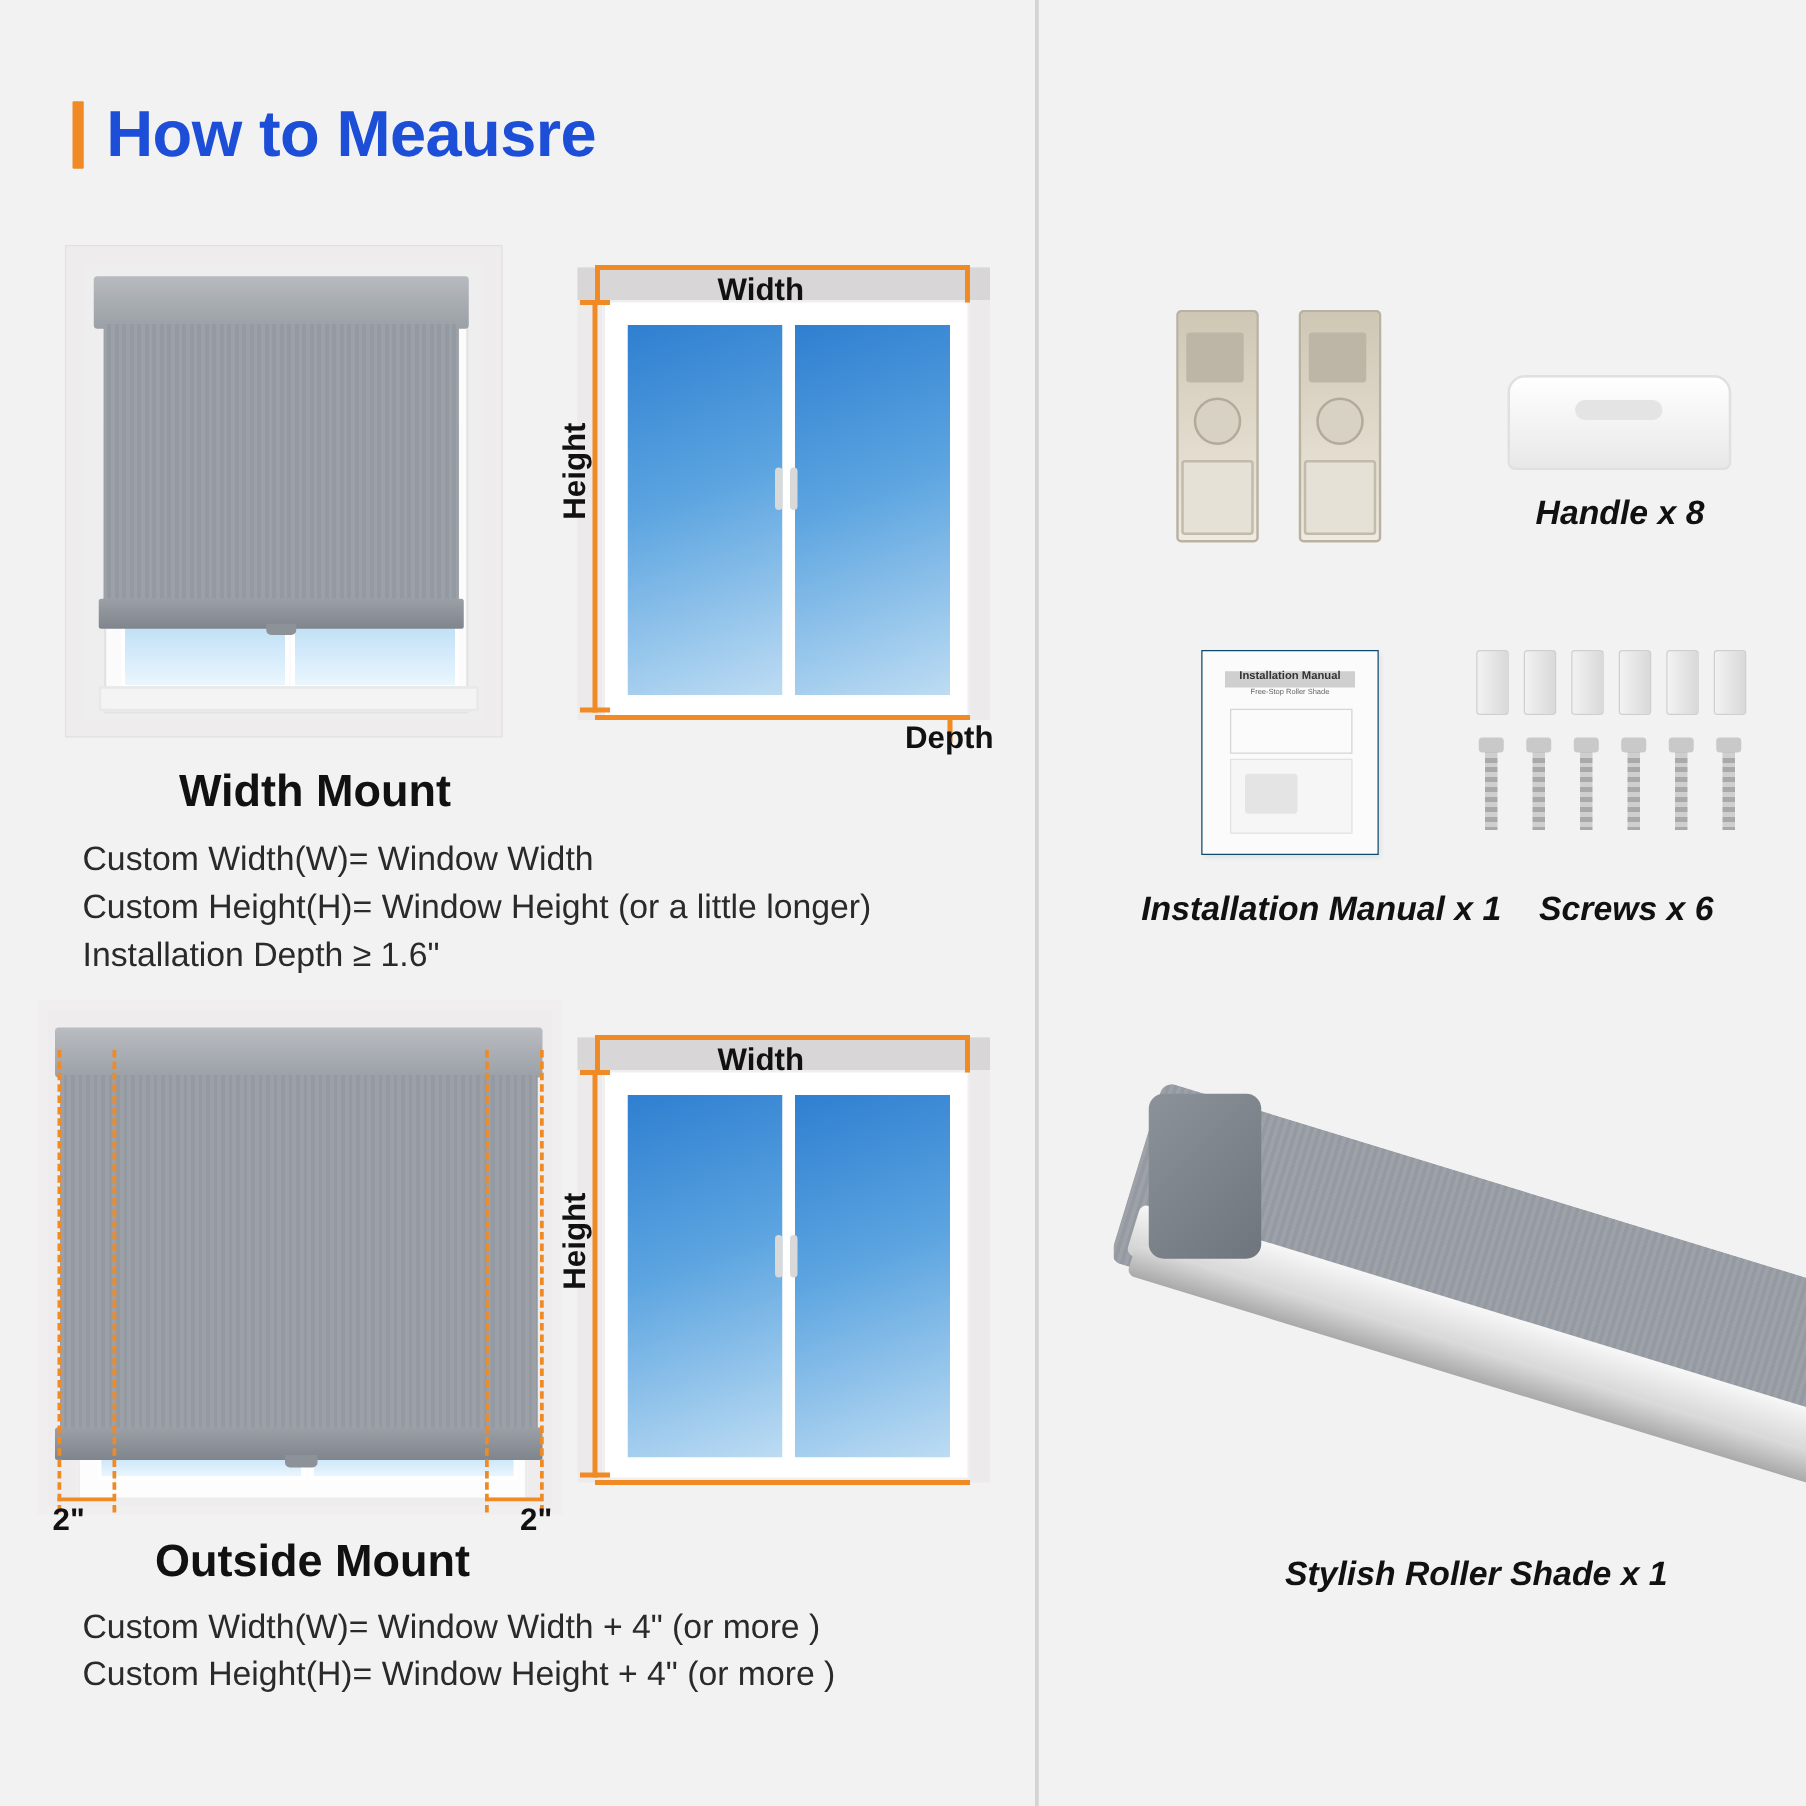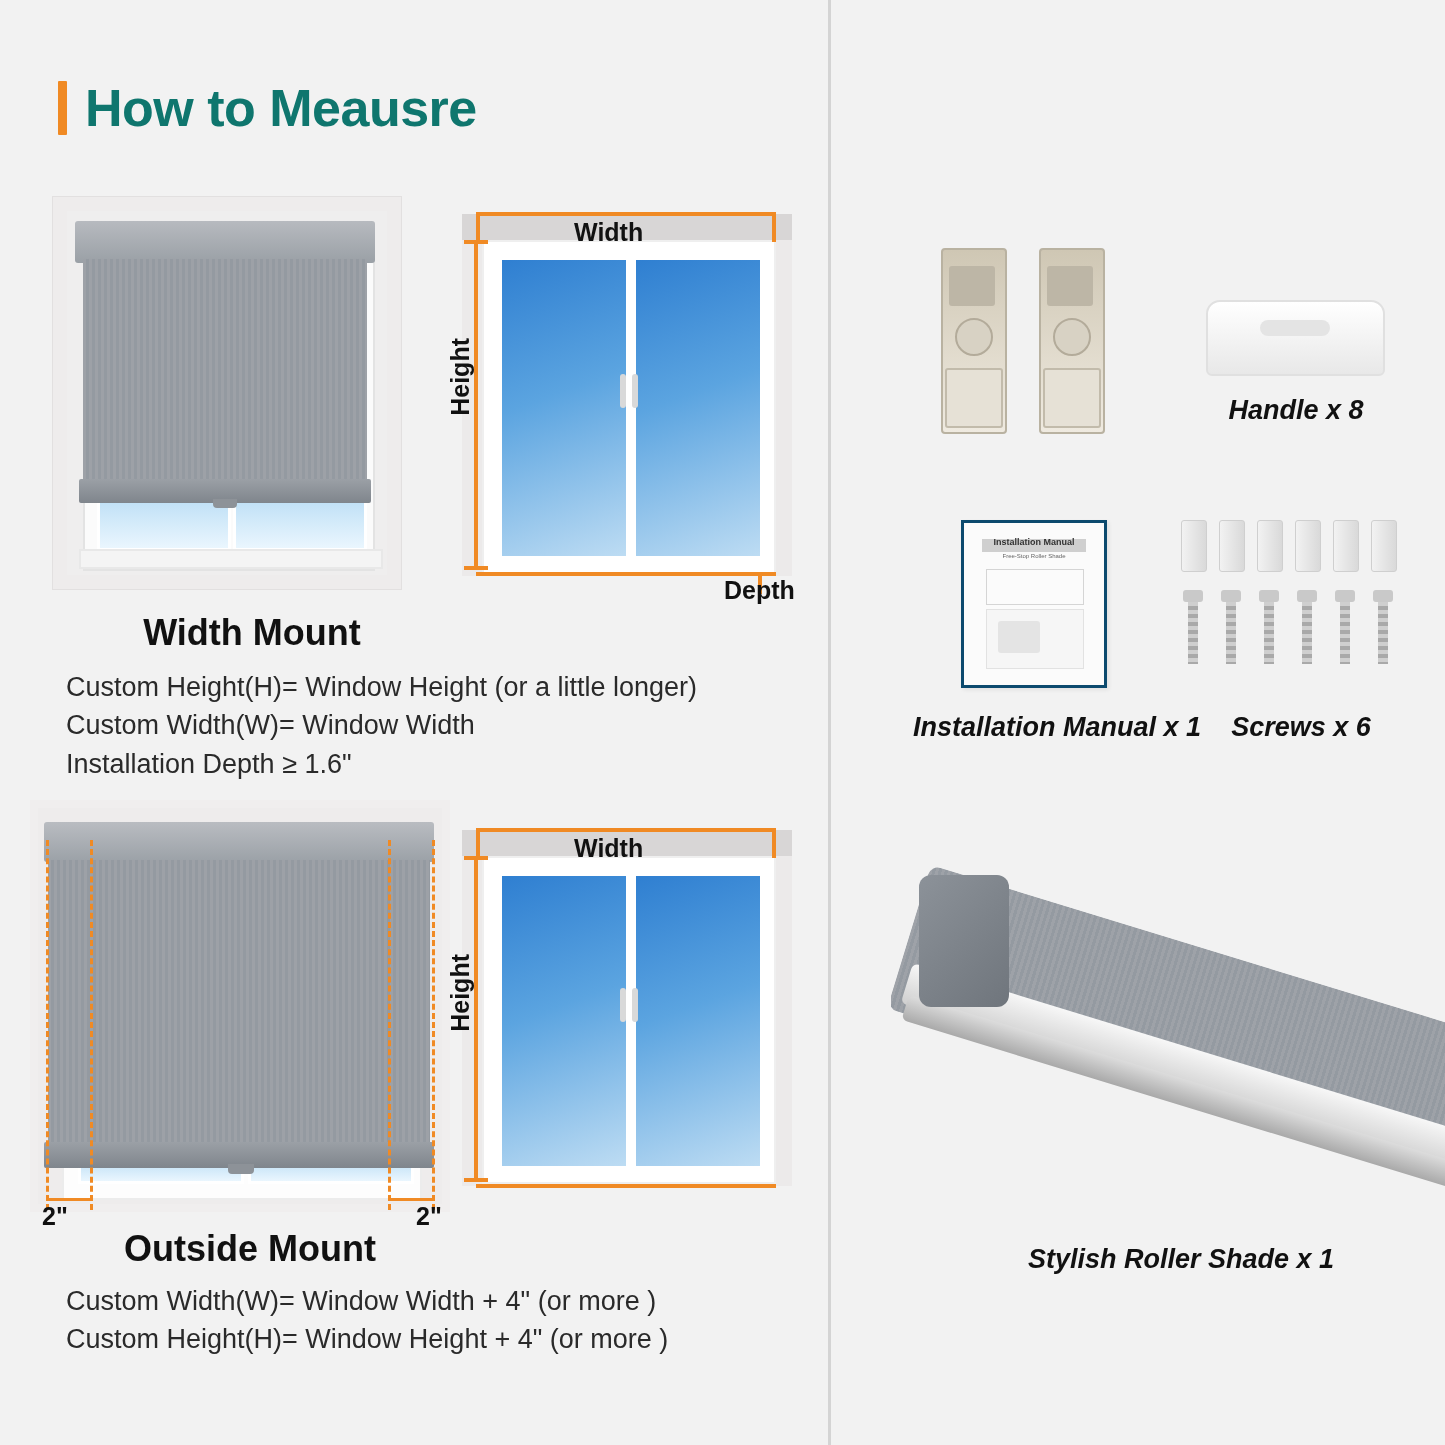--- a/index.html
+++ b/index.html
@@ -9,21 +9,21 @@
     font-family:"Liberation Sans", sans-serif;
     color:#1a1a1a;
     overflow:hidden;
   }
   .page{position:relative;width:1445px;height:1445px;background:#f2f2f2;}
   .divider{position:absolute;left:828px;top:0;width:3px;height:1445px;background:#d4d4d4;}
 
   
   .section-title{position:absolute;display:flex;align-items:center;}
   .title-bar{width:9px;height:54px;background:#f08a24;margin-right:18px;border-radius:1px;}
-  .title-text{font-size:52px;font-weight:bold;color:#0f766e;letter-spacing:-0.5px;white-space:nowrap;}
+  .title-text{font-size:52px;font-weight:bold;color:#1d4ed8;letter-spacing:-0.5px;white-space:nowrap;}
 
   
   .left-col{position:absolute;left:0;top:0;width:828px;height:1445px;}
   .mount-title{font-size:36px;font-weight:bold;color:#111;text-align:center;}
   .mount-lines{font-size:27px;color:#2a2a2a;line-height:1.42;}
 
   
   .abs{position:absolute;}
   .lbl{position:absolute;font-size:25px;font-weight:bold;color:#111;}
   .lbl-v{writing-mode:vertical-rl;transform:rotate(180deg);}
@@ -94,22 +94,22 @@
       <div class="omark" style="left:24px;top:376px;width:300px;height:4px;"></div>
       <div class="omark" style="left:306px;top:376px;width:4px;height:22px;"></div>
       <div class="lbl" style="left:122px;top:22px;">Width</div>
       <div class="lbl lbl-v" style="left:-6px;top:142px;">Height</div>
       <div class="lbl" style="left:272px;top:380px;">Depth</div>
     </div>
 
     <div class="mount-title" style="position:absolute;left:52px;top:612px;width:400px;">Width Mount</div>
 
     <div class="mount-lines" style="position:absolute;left:66px;top:668px;width:740px;">
+      <div>Custom Width(W)= Window Width</div>
       <div>Custom Height(H)= Window Height (or a little longer)</div>
-      <div>Custom Width(W)= Window Width</div>
       <div>Installation Depth ≥ 1.6"</div>
     </div>
 
     <div class="abs" style="left:30px;top:800px;width:420px;height:412px;background:#f0eeee;">
 
       <div class="abs" style="left:8px;top:8px;width:404px;height:396px;background:#eeecec;"></div>
 
       <div class="abs" style="left:32px;top:350px;width:356px;height:46px;background:#fdfdfd;border:2px solid #ececec;"></div>
       <div class="abs" style="left:48px;top:358px;width:160px;height:20px;background:linear-gradient(#bfe0f6,#eaf6fe);border:3px solid #fff;"></div>
       <div class="abs" style="left:218px;top:358px;width:160px;height:20px;background:linear-gradient(#bfe0f6,#eaf6fe);border:3px solid #fff;"></div>
@@ -172,21 +172,21 @@
       <div class="abs" style="left:116px;top:18px;width:46px;height:40px;background:#bdb6a6;border-radius:3px;"></div>
       <div class="abs" style="left:122px;top:70px;width:34px;height:34px;background:#d8d2c4;border:2px solid #b3ab9a;border-radius:50%;"></div>
       <div class="abs" style="left:112px;top:120px;width:54px;height:56px;background:#e6e1d6;border:2px solid #c2bbab;border-radius:3px;"></div>
     </div>
 
     <div class="abs" style="left:375px;top:300px;width:175px;height:72px;background:linear-gradient(180deg,#ffffff,#e8e8e8);border:2px solid #e0e0e0;border-radius:14px 14px 6px 6px;">
       <div class="abs" style="left:52px;top:18px;width:70px;height:16px;background:#e4e4e4;border-radius:8px;"></div>
     </div>
     <div class="pkg-label" style="left:350px;top:395px;width:230px;">Handle x 8</div>
 
-    <div class="abs" style="left:130px;top:520px;width:140px;height:162px;background:#fbfbfb;border:3px solid #0c4a6e;box-shadow:2px 2px 4px rgba(0,0,0,.07);">
+    <div class="abs" style="left:130px;top:520px;width:140px;height:162px;background:#fbfbfb;border:1px solid #0c4a6e;box-shadow:2px 2px 4px rgba(0,0,0,.07);">
       <div class="abs" style="left:18px;top:16px;width:104px;height:13px;background:#cfcfcf;"></div>
       <div style="position:absolute;left:0;top:14px;width:140px;text-align:center;font-size:9px;font-weight:bold;color:#333;">Installation Manual</div>
       <div style="position:absolute;left:0;top:30px;width:140px;text-align:center;font-size:6px;color:#666;">Free-Stop Roller Shade</div>
       <div class="abs" style="left:22px;top:46px;width:96px;height:34px;border:1px solid #d5d5d5;"></div>
       <div class="abs" style="left:22px;top:86px;width:96px;height:58px;border:1px solid #e2e2e2;background:#f6f6f6;"></div>
       <div class="abs" style="left:34px;top:98px;width:42px;height:32px;background:#e4e4e4;border-radius:3px;"></div>
     </div>
     <div class="pkg-label" style="left:30px;top:712px;width:340px;text-align:right;">Installation Manual x 1</div>
 
     <div class="abs" style="left:350px;top:520px;width:240px;height:160px;">

